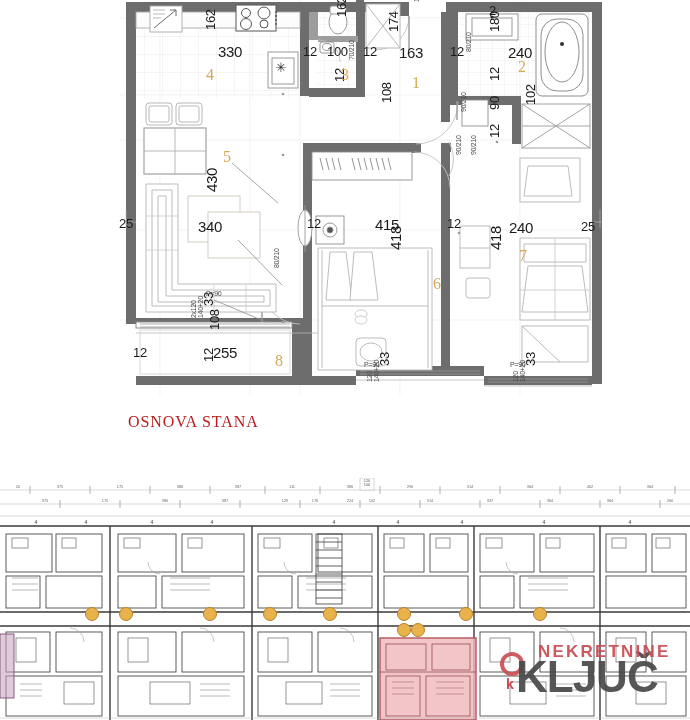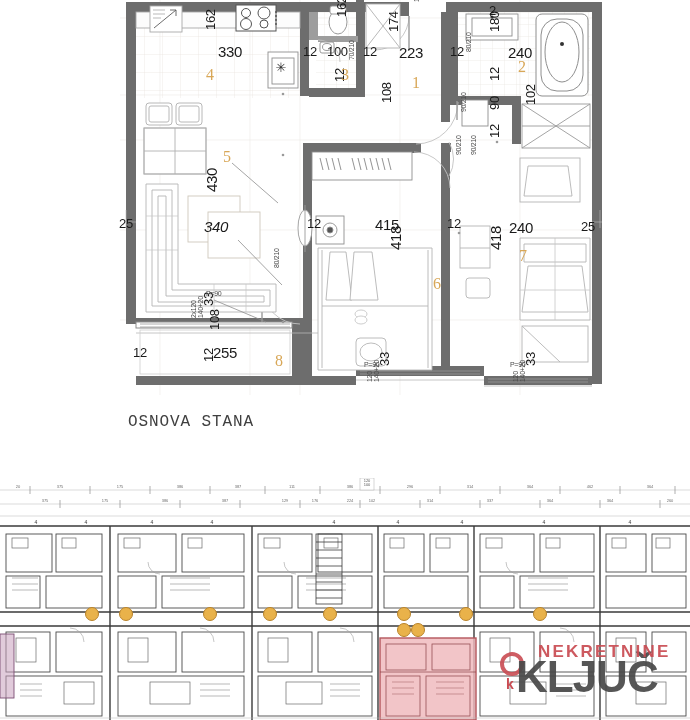--- a/index.html
+++ b/index.html
@@ -27,22 +27,22 @@
   .roomno {
     position:absolute;
     font-family:"Liberation Serif", serif;
     font-size:16px;
     color:#d8a757;
     font-weight:400;
   }
 
   #plan-title {
     position:absolute; left:128px; top:413px;
-    font-size:16px; letter-spacing:0.9px; color:#404040;
-    font-family:Liberation Mono, monospace;
+    font-size:16px; letter-spacing:0.9px; color:#b91c1c;
+    font-family:Liberation Serif, serif;
   }
 
   
   #building-plan { position:absolute; left:0; top:478px; width:690px; height:242px; overflow:hidden; background:#fff; }
   #bld-canvas { position:absolute; left:0; top:0; }
 
   
   #watermark { position:absolute; left:492px; top:636px; width:198px; height:84px; pointer-events:none; }
   #wm-nekretnine {
     position:absolute; left:46px; top:6px;
@@ -379,36 +379,36 @@
     <div id="apt-dims">
         <span class="dim mid rot" style="left: 203px; top: 30px;">162</span>
         <span class="dim big" style="left: 209px; top: 43px; margin-left: 9px;">330</span>
         <span class="dim mid" style="left: 303px; top: 44px;">12</span>
         <span class="dim mid" style="left: 327px; top: 44px;">100</span>
         <span class="dim mid rot" style="left: 334px; top: 17px;">162</span>
         <span class="dim mid rot" style="left: 332px; top: 82px;">12</span>
         <span class="dim tiny rot" style="left: 348px; top: 60px;">70/210</span>
         <span class="dim mid" style="left: 363px; top: 44px;">12</span>
         <span class="dim mid rot" style="left: 386px; top: 32px;">174</span>
-        <span class="dim big" style="left: 399px; top: 44px;">223</span>
+        <span class="dim big" style="left: 399px; top: 44px;">163</span>
         <span class="dim tiny rot" style="left: 413px; top: 2px;">100/210</span>
         <span class="dim mid" style="left: 450px; top: 44px;">12</span>
         <span class="dim mid rot" style="left: 487px; top: 32px;">180</span>
         <span class="dim big" style="left: 508px; top: 44px;">240</span>
         <span class="dim mid" style="left: 489px; top: 3px;">2</span>
         <span class="dim tiny rot" style="left: 465px; top: 52px;">80/210</span>
         <span class="dim mid rot" style="left: 487px; top: 81px;">12</span>
         <span class="dim mid rot" style="left: 487px; top: 110px;">90</span>
         <span class="dim mid rot" style="left: 487px; top: 138px;">12</span>
         <span class="dim mid rot" style="left: 523px; top: 105px;">102</span>
         <span class="dim tiny rot" style="left: 460px; top: 112px;">90/210</span>
         <span class="dim mid rot" style="left: 379px; top: 103px;">108</span>
         <span class="dim mid" style="left: 119px; top: 216px;">25</span>
         <span class="dim big rot" style="left: 203px; top: 192px;">430</span>
-        <span class="dim big" style="left: 204px; top: 218px; font-style: italic;">340</span>
+        <span class="dim big" style="left: 198px; top: 218px;">340</span>
         <span class="dim mid" style="left: 307px; top: 216px;">12</span>
         <span class="dim big" style="left: 375px; top: 216px;">415</span>
         <span class="dim big rot" style="left: 387px; top: 250px;">418</span>
         <span class="dim mid" style="left: 447px; top: 216px;">12</span>
         <span class="dim big" style="left: 509px; top: 219px;">240</span>
         <span class="dim big rot" style="left: 487px; top: 250px;">418</span>
         <span class="dim mid" style="left: 581px; top: 219px;">25</span>
         <span class="dim tiny rot" style="left: 273px; top: 268px;">80/210</span>
         <span class="dim tiny rot" style="left: 455px; top: 155px;">90/210</span>
         <span class="dim tiny rot" style="left: 470px; top: 155px;">90/210</span>

